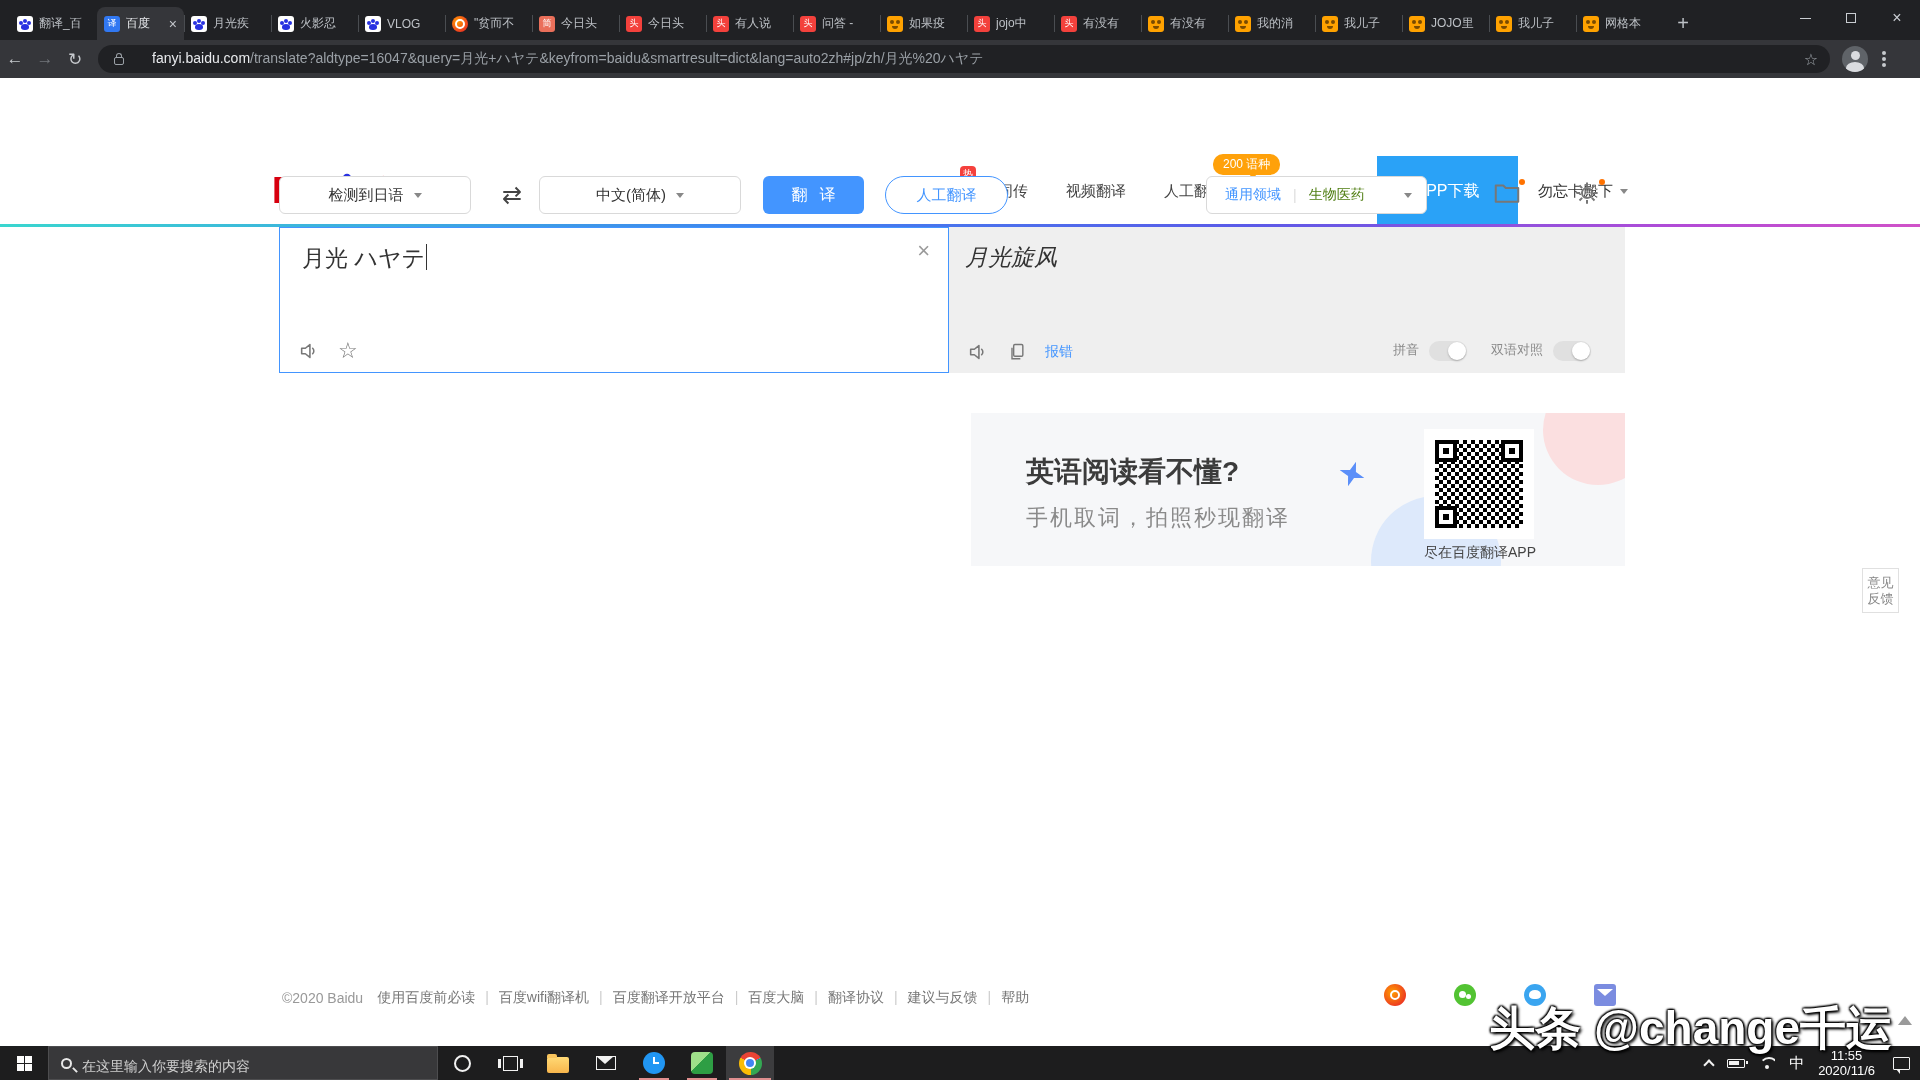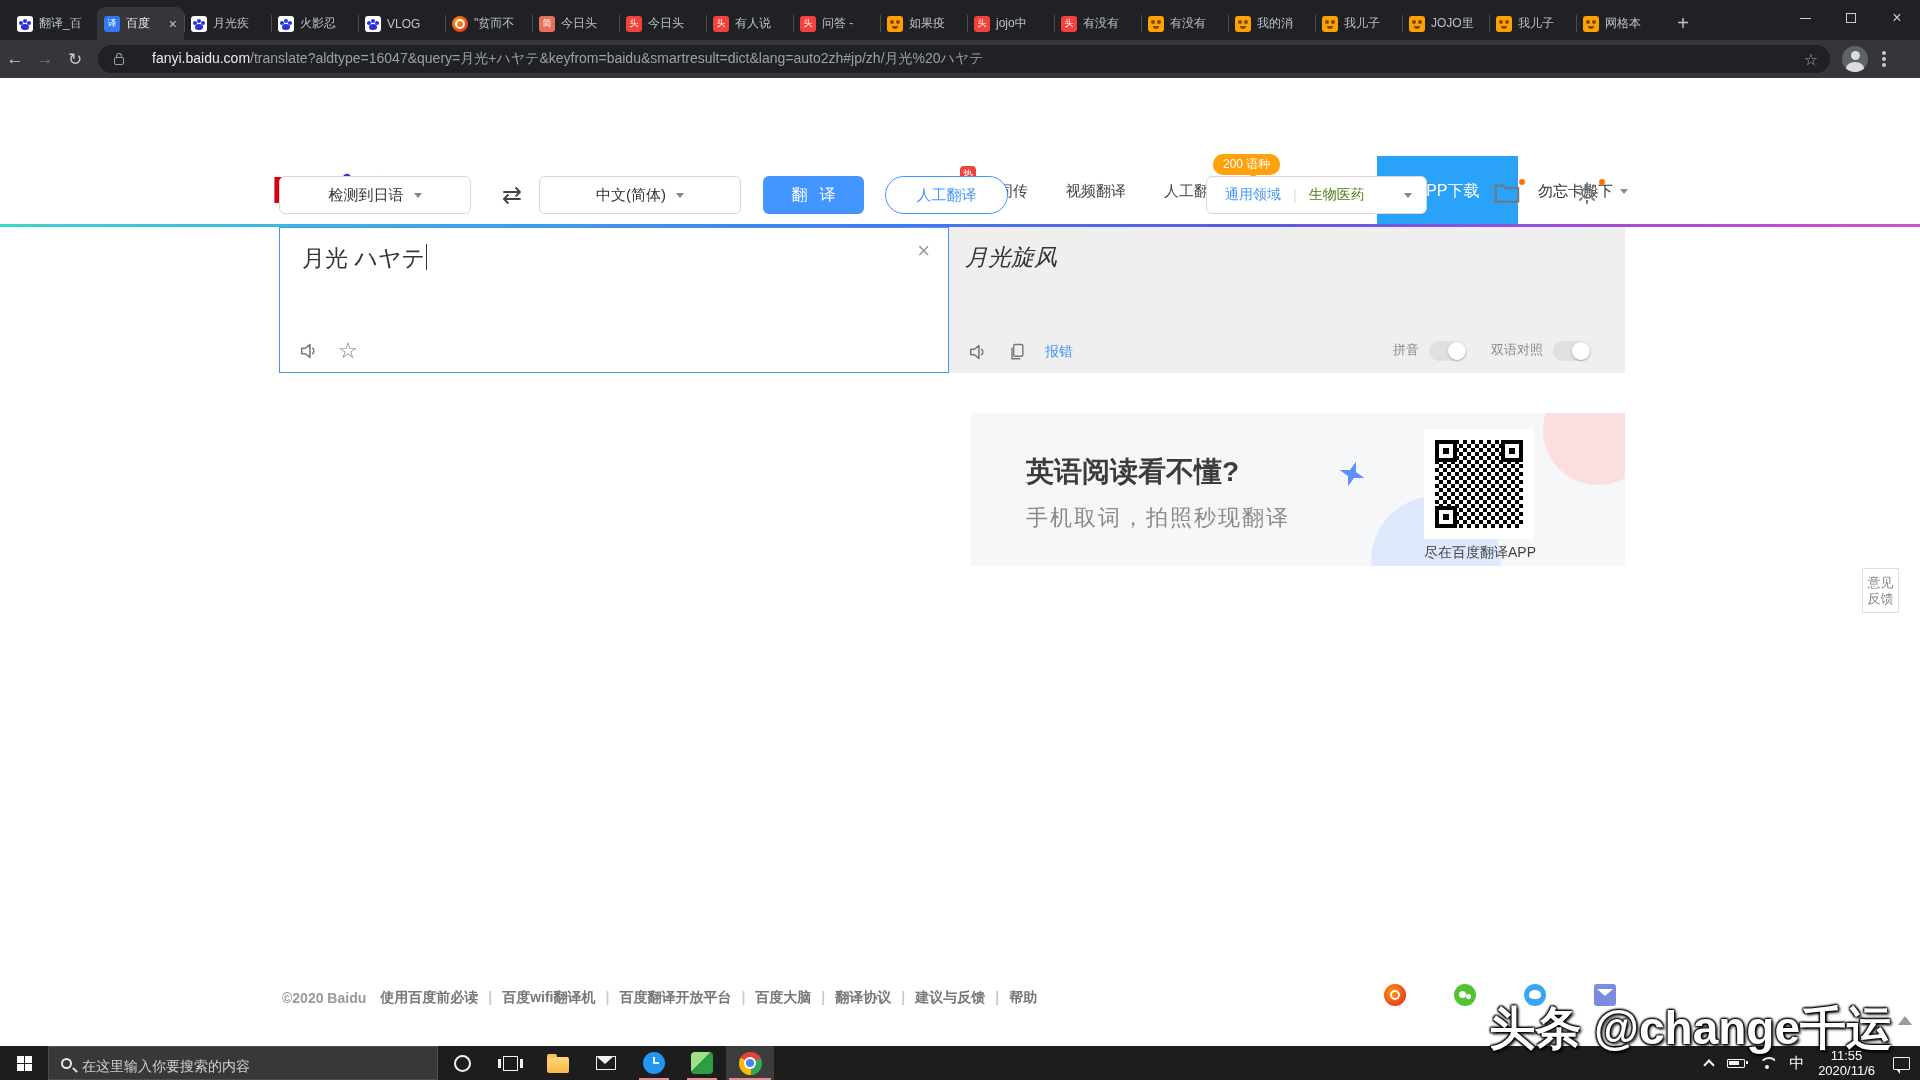--- a/index.html
+++ b/index.html
@@ -142,21 +142,21 @@
   .qr .f1 { left:0; top:0; } .qr .f2 { right:0; top:0; } .qr .f3 { left:0; bottom:0; }
   .qr-caption { position:absolute; left:453px; top:131px; width:110px; text-align:center; font-size:14px; color:#444; white-space:nowrap; }
 
   
   .feedback { position:absolute; left:1862px; top:568px; width:37px; height:45px; background:#fff; border:1px solid #e0e0e0;
               font-size:13px; color:#888; display:flex; flex-direction:column; align-items:center; justify-content:center; line-height:16px; }
   .scrollup { position:absolute; left:1898px; top:1016px; width:0; height:0;
               border-left:7px solid transparent; border-right:7px solid transparent; border-bottom:9px solid #9a9a9a; }
 
   
-  .sitefooter { position:absolute; left:282px; top:988px; height:20px; display:flex; align-items:center; font-size:14px; color:#999;font-weight:bold; }
+  .sitefooter { position:absolute; left:282px; top:988px; height:20px; display:flex; align-items:center; font-size:14px; color:#999; }
   .sitefooter .flink { color:#777; margin:0 6px; white-space:nowrap; }
   .sitefooter .fsep { color:#ccc; margin:0 4px; }
   .sitefooter .fcopy { margin-right:8px; }
   .social { position:absolute; left:1384px; top:984px; display:flex; align-items:center; gap:48px; }
   .sicon { width:22px; height:22px; border-radius:50%; position:relative; }
   .sicon.weibo { background:radial-gradient(circle at 38% 38%, #ff9d00, #e6162d); }
   .sicon.weibo::after { content:""; position:absolute; left:6px; top:6px; width:6px; height:6px; border:2px solid #fff; border-radius:50%; }
   .sicon.wechat { background:#52c332; }
   .sicon.wechat::after { content:""; position:absolute; left:5px; top:7px; width:7px; height:7px; border-radius:50%; background:#fff;
                          box-shadow:6px 2px 0 -1px #fff; }

